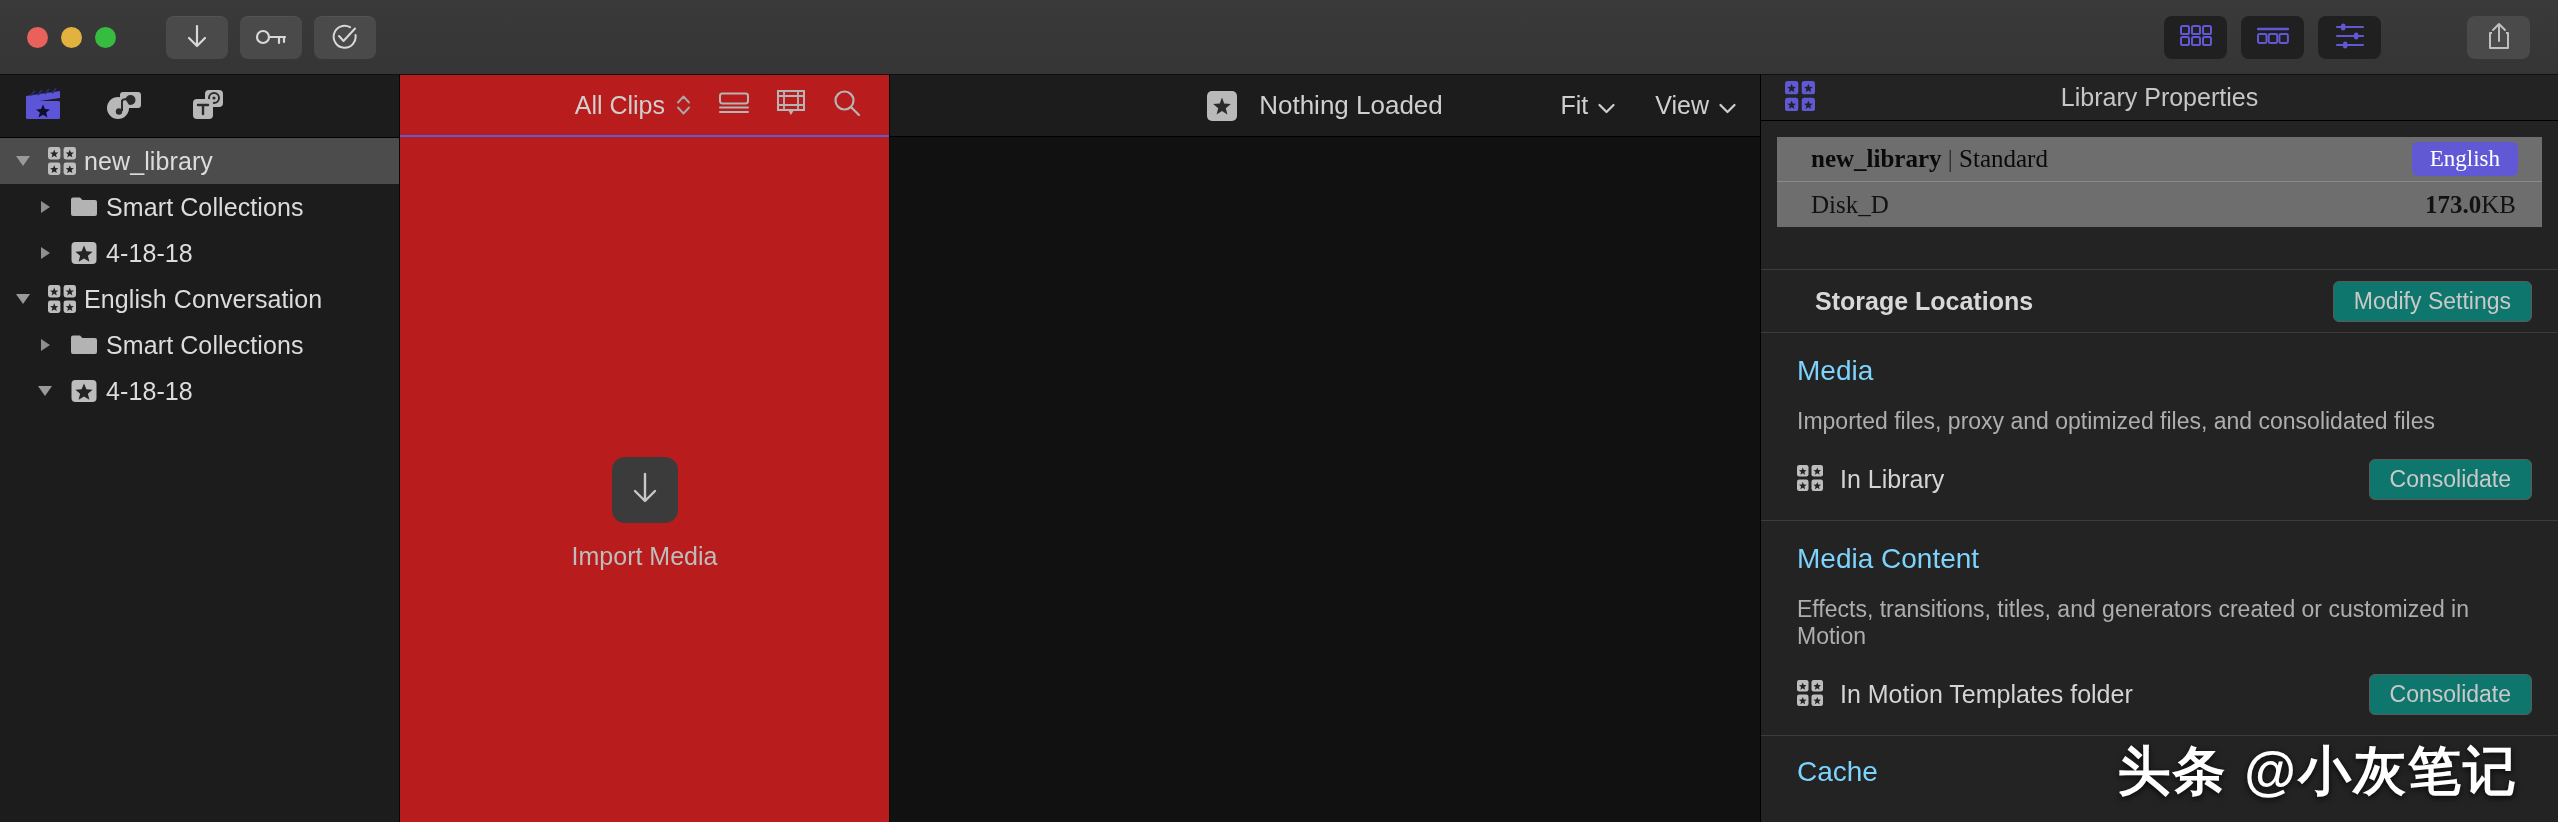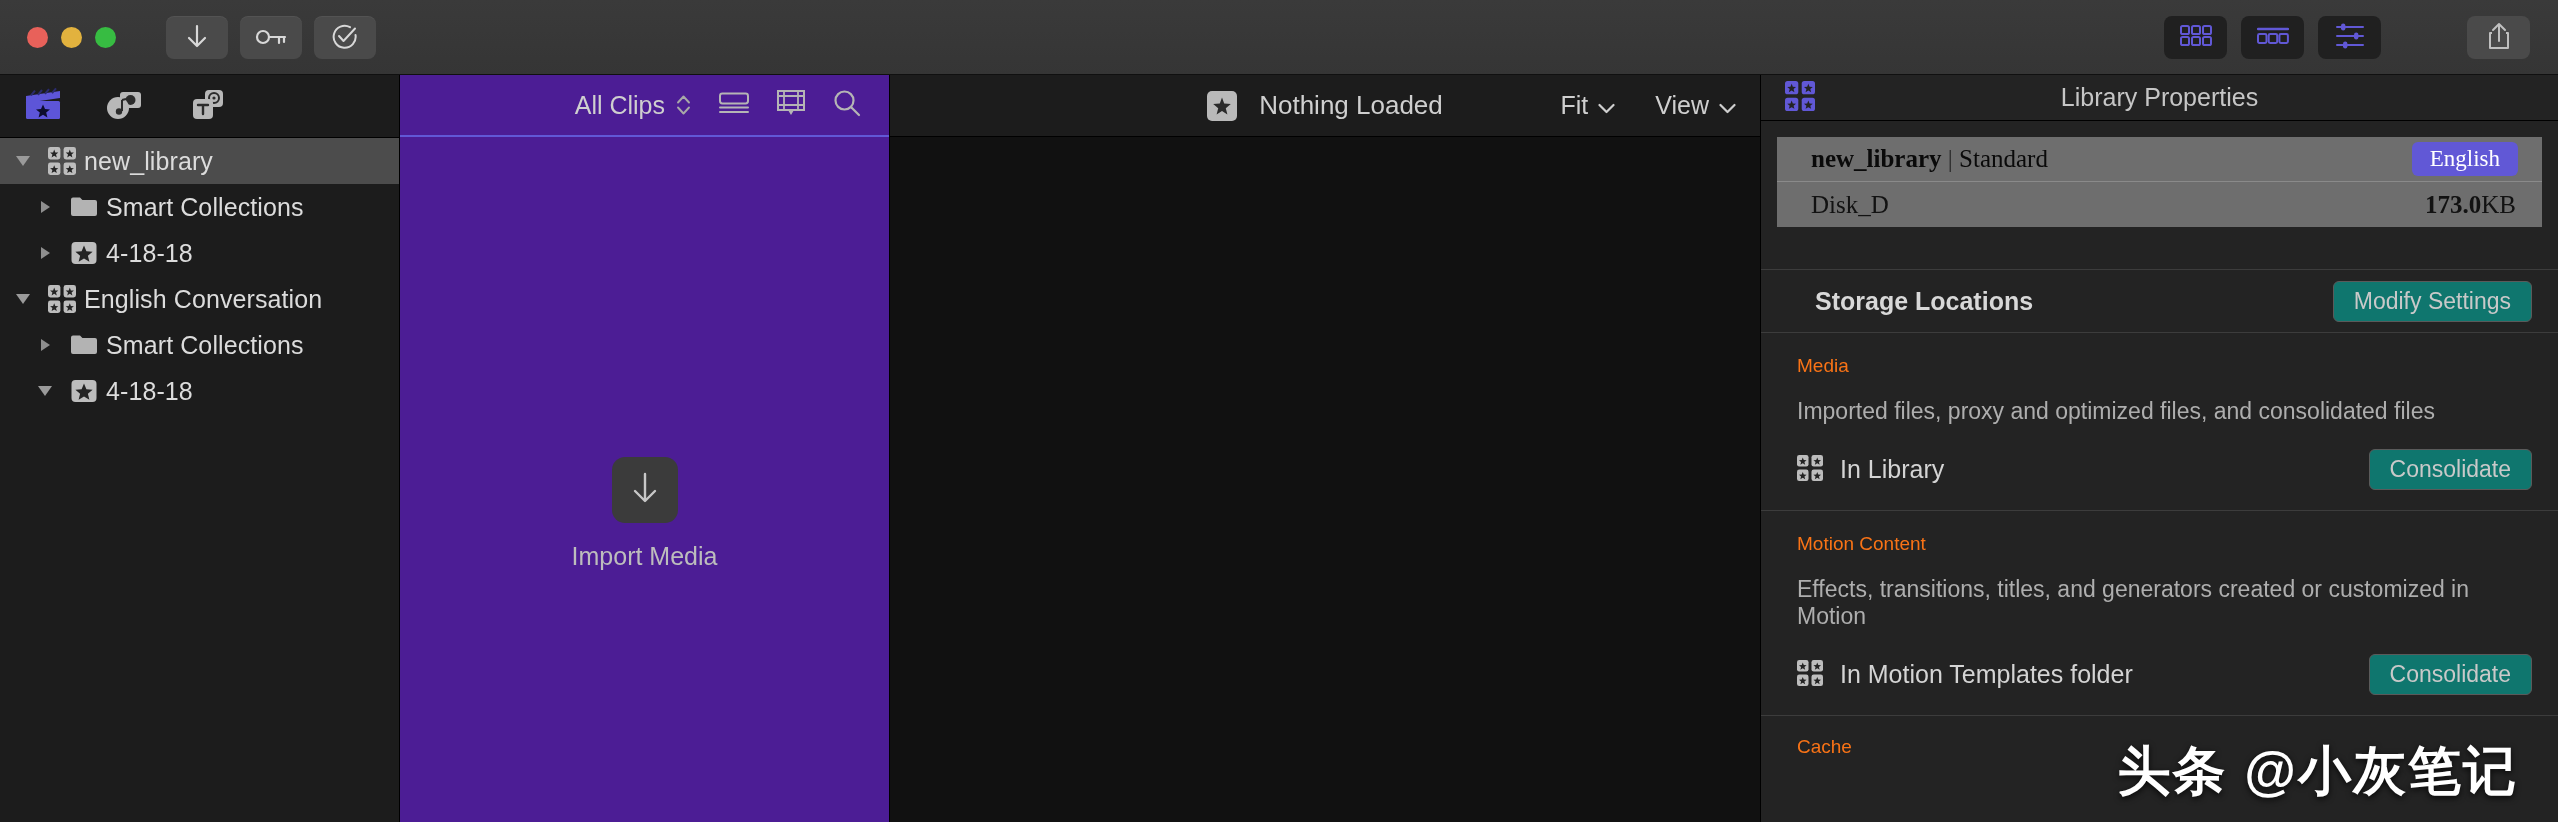--- a/index.html
+++ b/index.html
@@ -80,21 +80,21 @@
   }
   .tri.open {
     border-left:7.5px solid transparent;border-right:7.5px solid transparent;
     border-top:10px solid #9a9a9a; border-bottom:0;
   }
   .tw-ico { width:44px; display:flex; align-items:center; justify-content:center; }
   .indent-1 .tw-tri { margin-left:22px; }
 
   
   .browser {
-    width:490px; height:747px; background:#4c1d95;
+    width:490px; height:747px; background:#b91c1c;
     border-right:1px solid #000; position:relative;
   }
   .browser-head {
     height:62px; display:flex; align-items:center; justify-content:flex-end;
     gap:28px; padding-right:28px;
     border-bottom:2px solid #6158d6;
   }
   .allclips { color:#cfcfcf; font-size:25px; display:flex; align-items:center; gap:11px; }
   .stepper { display:flex; flex-direction:column; gap:4px; }
   .import-center {
@@ -160,21 +160,21 @@
   .sect-head {
     display:flex; align-items:center; justify-content:space-between;
     padding:0 26px 0 54px; height:62px;
   }
   .sect-title { font-size:25px; font-weight:bold; color:#d8d8d8; }
   .btn-gray {
     background:#0f766e; color:#c9c9c9; font-size:23px;
     padding:6px 20px; border-radius:6px; border:1px solid #5a5a5a;
   }
   .sub-block { padding:22px 26px 20px 36px; }
-  .sub-title { font-size:19px; color:#f97316; margin-bottom:21px; }
+  .sub-title { font-size:28px; color:#7dd3fc; margin-bottom:21px; }
   .sub-desc  { font-size:23px; color:#aeaeae; margin-bottom:24px; }
   .sub-row { display:flex; align-items:center; justify-content:space-between; }
   .sub-row-left { display:flex; align-items:center; gap:17px; }
   .sub-row-lbl { font-size:25px; color:#d4d4d4; }
 
   .watermark {
     position:absolute; right:40px; bottom:14px;
     color:#fff; font-size:53px; font-weight:bold;
     letter-spacing:2px; text-shadow:0 2px 6px rgba(0,0,0,.8);
     white-space:nowrap;
@@ -553,21 +553,21 @@
               </svg>
             </span>
             <span class="sub-row-lbl">In Library</span>
           </div>
           <div class="btn-gray">Consolidate</div>
         </div>
       </div>
       <div class="insp-rule"></div>
 
       <div class="sub-block">
-        <div class="sub-title">Motion Content</div>
+        <div class="sub-title">Media Content</div>
         <div class="sub-desc">Effects, transitions, titles, and generators created or customized in Motion</div>
         <div class="sub-row">
           <div class="sub-row-left">
             <span>
               <svg width="26" height="26" viewBox="0 0 28 28">
                 <g fill="#bdbdbd">
                   <rect x="0" y="0" width="12.4" height="12.4" rx="2.4"></rect>
                   <rect x="15.6" y="0" width="12.4" height="12.4" rx="2.4"></rect>
                   <rect x="0" y="15.6" width="12.4" height="12.4" rx="2.4"></rect>
                   <rect x="15.6" y="15.6" width="12.4" height="12.4" rx="2.4"></rect>

